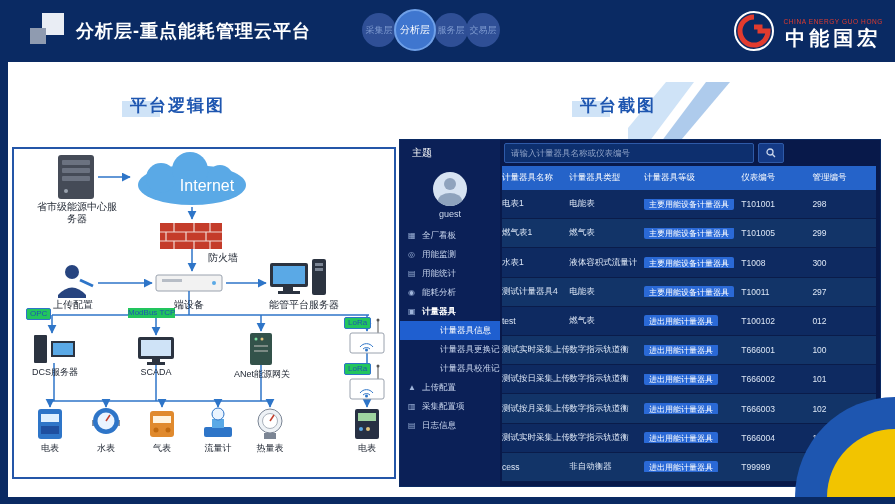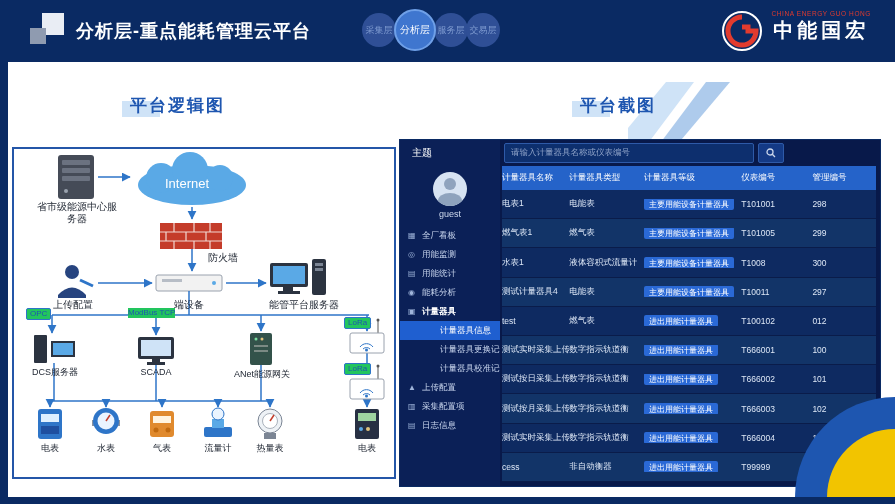--- a/index.html
+++ b/index.html
@@ -10,21 +10,21 @@
   
   .header{position:absolute;top:0;left:0;width:895px;height:62px}
   .deck-logo{position:absolute;left:30px;top:13px;width:36px;height:36px}
   .deck-logo .sq1{position:absolute;left:12px;top:0;width:22px;height:22px;background:#e9edf4}
   .deck-logo .sq2{position:absolute;left:0;top:15px;width:16px;height:16px;background:#8f9bb0}
   .title{position:absolute;left:76px;top:19px;color:#fff;font-size:18px;font-weight:bold;letter-spacing:1px}
   .badges{position:absolute;left:364px;top:9px;display:flex;align-items:center}
   .badge{width:34px;height:34px;margin-left:-2px;border-radius:50%;background:#2f4f96;color:#7f9bd0;
          font-size:9px;display:flex;align-items:center;justify-content:center;cursor:pointer}
   .badge.active{width:42px;height:42px;background:#3f76cf;color:#fff;border:2px solid #6fa0e8;font-size:10px;z-index:2}
-  .brand{position:absolute;right:24px;top:10px;display:flex;align-items:flex-start;gap:8px}
+  .brand{position:absolute;right:12px;top:10px;display:flex;align-items:flex-end;gap:8px}
   .brand-text{display:flex;flex-direction:column;align-items:center}
   .brand-text .en{color:#e23b2e;font-size:6.5px;letter-spacing:.6px;white-space:nowrap}
   .brand-text .cn{color:#fff;font-size:20px;font-weight:bold;letter-spacing:4px;white-space:nowrap}
 
   
   .panel{position:absolute;left:8px;top:62px;width:887px;height:435px;background:#fff}
   .section-heading{position:absolute;font-size:17px;font-weight:bold;color:#1e56b0;letter-spacing:2px;z-index:1}
   .section-heading::before{content:"";position:absolute;left:-8px;top:7px;width:38px;height:16px;background:#cfe3f7;z-index:-1}
   #h-left{left:122px;top:32px}
   #h-right{left:572px;top:32px}
@@ -48,21 +48,21 @@
   .app-user{text-align:center;color:#cdd8ec;font-size:9px;margin-bottom:7px}
   .menu-item{display:flex;align-items:center;gap:4px;height:19px;padding-left:8px;color:#c9d6ee;font-size:8.5px;
              cursor:pointer;white-space:nowrap;overflow:hidden}
   .menu-item .mi{font-size:8px;width:10px;color:#9fb4da;flex:none}
   .menu-item.sub{padding-left:40px}
   .menu-item.active{color:#fff;font-weight:bold}
   .menu-item.selected{background:#1f5fd0;color:#fff;font-weight:normal}
   .app-main{flex:1;display:flex;flex-direction:column;min-width:0}
   .app-search{height:26px;display:flex;align-items:center;gap:4px;padding:3px 8px 3px 4px;flex:none}
   .app-search input{flex:0 0 68%;height:20px;background:#0d2f6e;border:1px solid #2e5aa8;color:#cdd8ec;
-                    font-size:8.5px;padding:0 6px;border-radius:2px;font-family:Liberation Mono, monospace}
+                    font-size:8.5px;padding:0 6px;border-radius:2px;font-family:Liberation Sans, sans-serif}
   .app-search input::placeholder{color:#8fa3c8}
   .search-btn{width:26px;height:20px;background:#143a86;border:1px solid #2e5aa8;border-radius:2px;
               display:flex;align-items:center;justify-content:center;cursor:pointer}
   .tbl{flex:1;display:flex;flex-direction:column;padding:0 4px 4px 2px;min-height:0}
   .trow{display:flex;align-items:center;min-width:0}
   .thead{background:#2563c9;height:24px;flex:none}
   .thead .tc{color:#fff}
   #t-body{flex:1;display:flex;flex-direction:column}
   .tbody-row{flex:1;border-bottom:1px solid #0a1c4a}
   .tbody-row:nth-child(odd){background:#0e2a61}
@@ -266,21 +266,21 @@
         </g>
         <g>
           <rect x="341" y="260" width="24" height="30" rx="2" fill="#273043"></rect>
           <rect x="344" y="264" width="18" height="8" fill="#9fd4a0"></rect>
           <circle cx="347" cy="280" r="2" fill="#5aa9e6"></circle>
           <circle cx="354" cy="280" r="2" fill="#e0c37c"></circle>
         </g>
       </svg>
 
       <div class="dlbl" style="left:22px;top:52px;width:82px">省市级能源中心服务器</div>
-      <div class="dlbl" style="left:133px;top:28px;width:80px;color:#ffffff;font-size:13px">Internet</div>
+      <div class="dlbl" style="left:153px;top:28px;width:80px;color:#ffffff;font-size:16px">Internet</div>
       <div class="dlbl" style="left:186px;top:103px;width:46px;text-align:center">防火墙</div>
       <div class="dlbl" style="left:30px;top:150px;width:58px">上传配置</div>
       <div class="dlbl" style="left:143px;top:150px;width:64px">端设备</div>
       <div class="dlbl" style="left:242px;top:150px;width:96px">能管平台服务器</div>
       <div class="proto box" style="left:12px;top:159px">OPC</div>
       <div class="proto" style="left:114px;top:159px">ModBus TCP</div>
       <div class="proto box" style="left:330px;top:168px">LoRa</div>
       <div class="proto box" style="left:330px;top:214px">LoRa</div>
       <div class="dlbl" style="left:8px;top:218px;width:66px;font-size:9px">DCS服务器</div>
       <div class="dlbl" style="left:112px;top:218px;width:60px;font-size:9px">SCADA</div>

